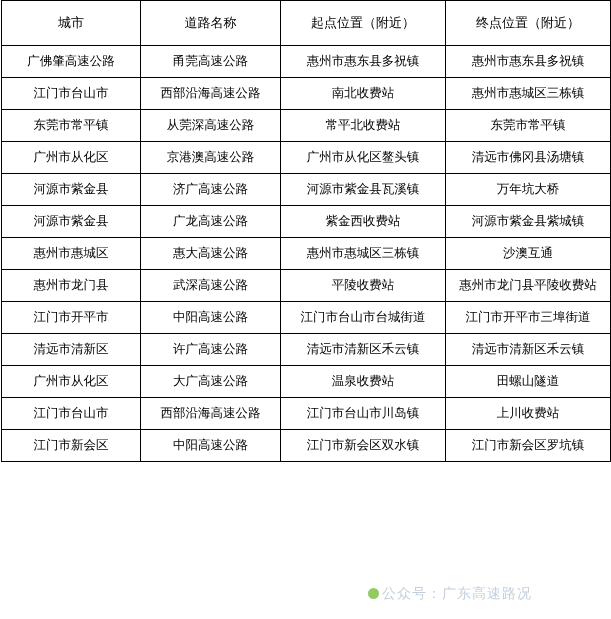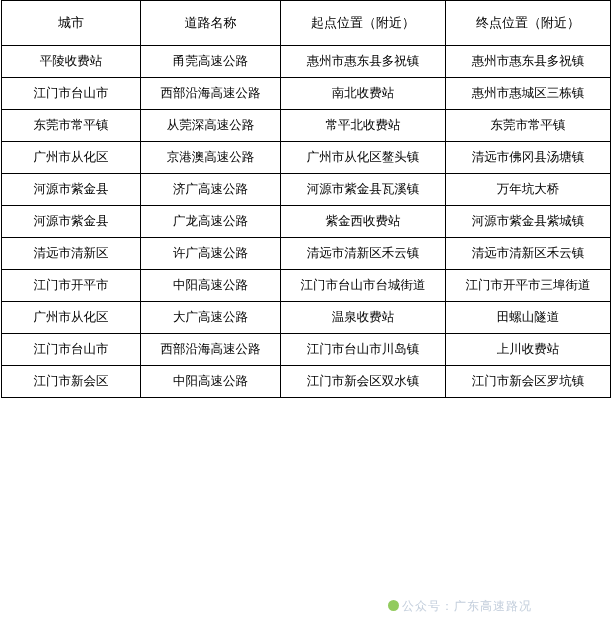--- a/index.html
+++ b/index.html
@@ -46,22 +46,22 @@
   table.road-table thead th {
     height: 44px;
     font-size: 13px;
   }
   table.road-table tbody td {
     height: 31px;
   }
   .watermark {
     position: absolute;
     right: 8px;
-    bottom: 4px;
-    font-size: 12px;
+    bottom: 16px;
+    font-size: 14px;
     color: #b9c6d6;
     letter-spacing: 1px;
     pointer-events: none;
     opacity: 0.85;
   }
   .watermark .wm-badge {
     display: inline-block;
     width: 11px;
     height: 11px;
     border-radius: 50%;
@@ -84,21 +84,21 @@
     <thead>
       <tr>
         <th>城市</th>
         <th>道路名称</th>
         <th>起点位置（附近）</th>
         <th>终点位置（附近）</th>
       </tr>
     </thead>
     <tbody>
       <tr>
-        <td>平陵收费站</td>
+        <td>广佛肇高速公路</td>
         <td>甬莞高速公路</td>
         <td>惠州市惠东县多祝镇</td>
         <td>惠州市惠东县多祝镇</td>
       </tr>
       <tr>
         <td>江门市台山市</td>
         <td>西部沿海高速公路</td>
         <td>南北收费站</td>
         <td>惠州市惠城区三栋镇</td>
       </tr>
@@ -120,30 +120,42 @@
         <td>河源市紫金县瓦溪镇</td>
         <td>万年坑大桥</td>
       </tr>
       <tr>
         <td>河源市紫金县</td>
         <td>广龙高速公路</td>
         <td>紫金西收费站</td>
         <td>河源市紫金县紫城镇</td>
       </tr>
       <tr>
-        <td>清远市清新区</td>
-        <td>许广高速公路</td>
-        <td>清远市清新区禾云镇</td>
-        <td>清远市清新区禾云镇</td>
+        <td>惠州市惠城区</td>
+        <td>惠大高速公路</td>
+        <td>惠州市惠城区三栋镇</td>
+        <td>沙澳互通</td>
+      </tr>
+      <tr>
+        <td>惠州市龙门县</td>
+        <td>武深高速公路</td>
+        <td>平陵收费站</td>
+        <td>惠州市龙门县平陵收费站</td>
       </tr>
       <tr>
         <td>江门市开平市</td>
         <td>中阳高速公路</td>
         <td>江门市台山市台城街道</td>
         <td>江门市开平市三埠街道</td>
+      </tr>
+      <tr>
+        <td>清远市清新区</td>
+        <td>许广高速公路</td>
+        <td>清远市清新区禾云镇</td>
+        <td>清远市清新区禾云镇</td>
       </tr>
       <tr>
         <td>广州市从化区</td>
         <td>大广高速公路</td>
         <td>温泉收费站</td>
         <td>田螺山隧道</td>
       </tr>
       <tr>
         <td>江门市台山市</td>
         <td>西部沿海高速公路</td>

